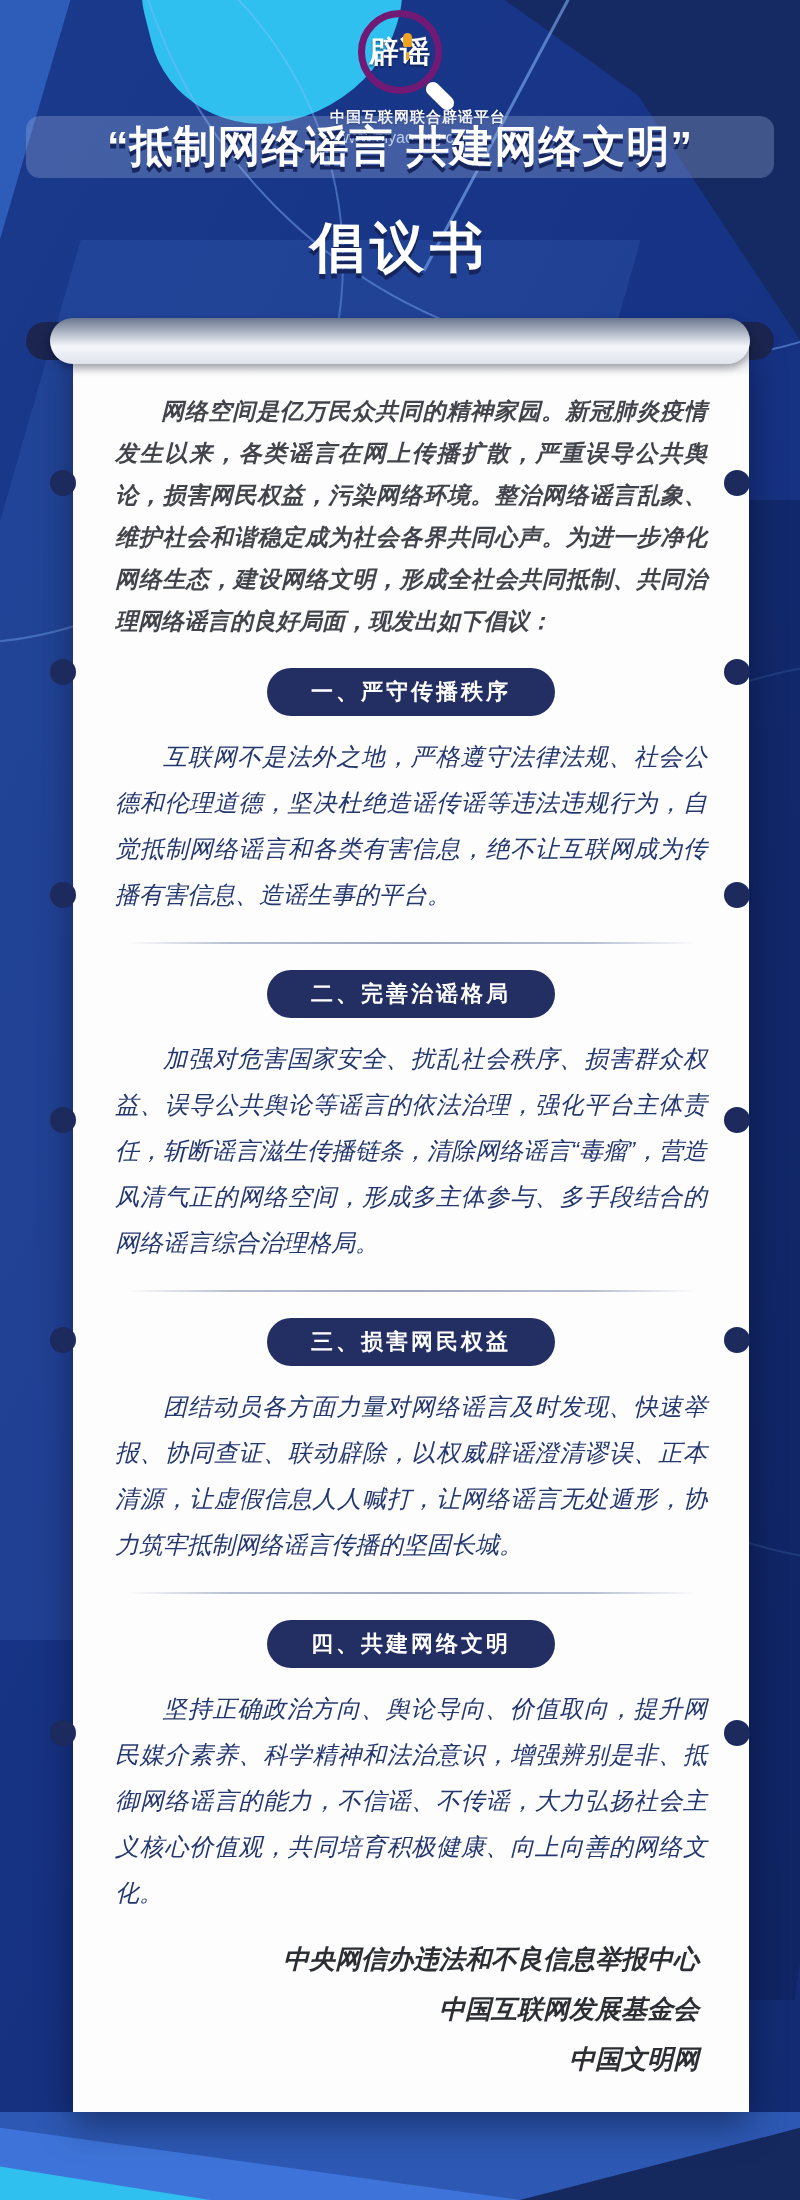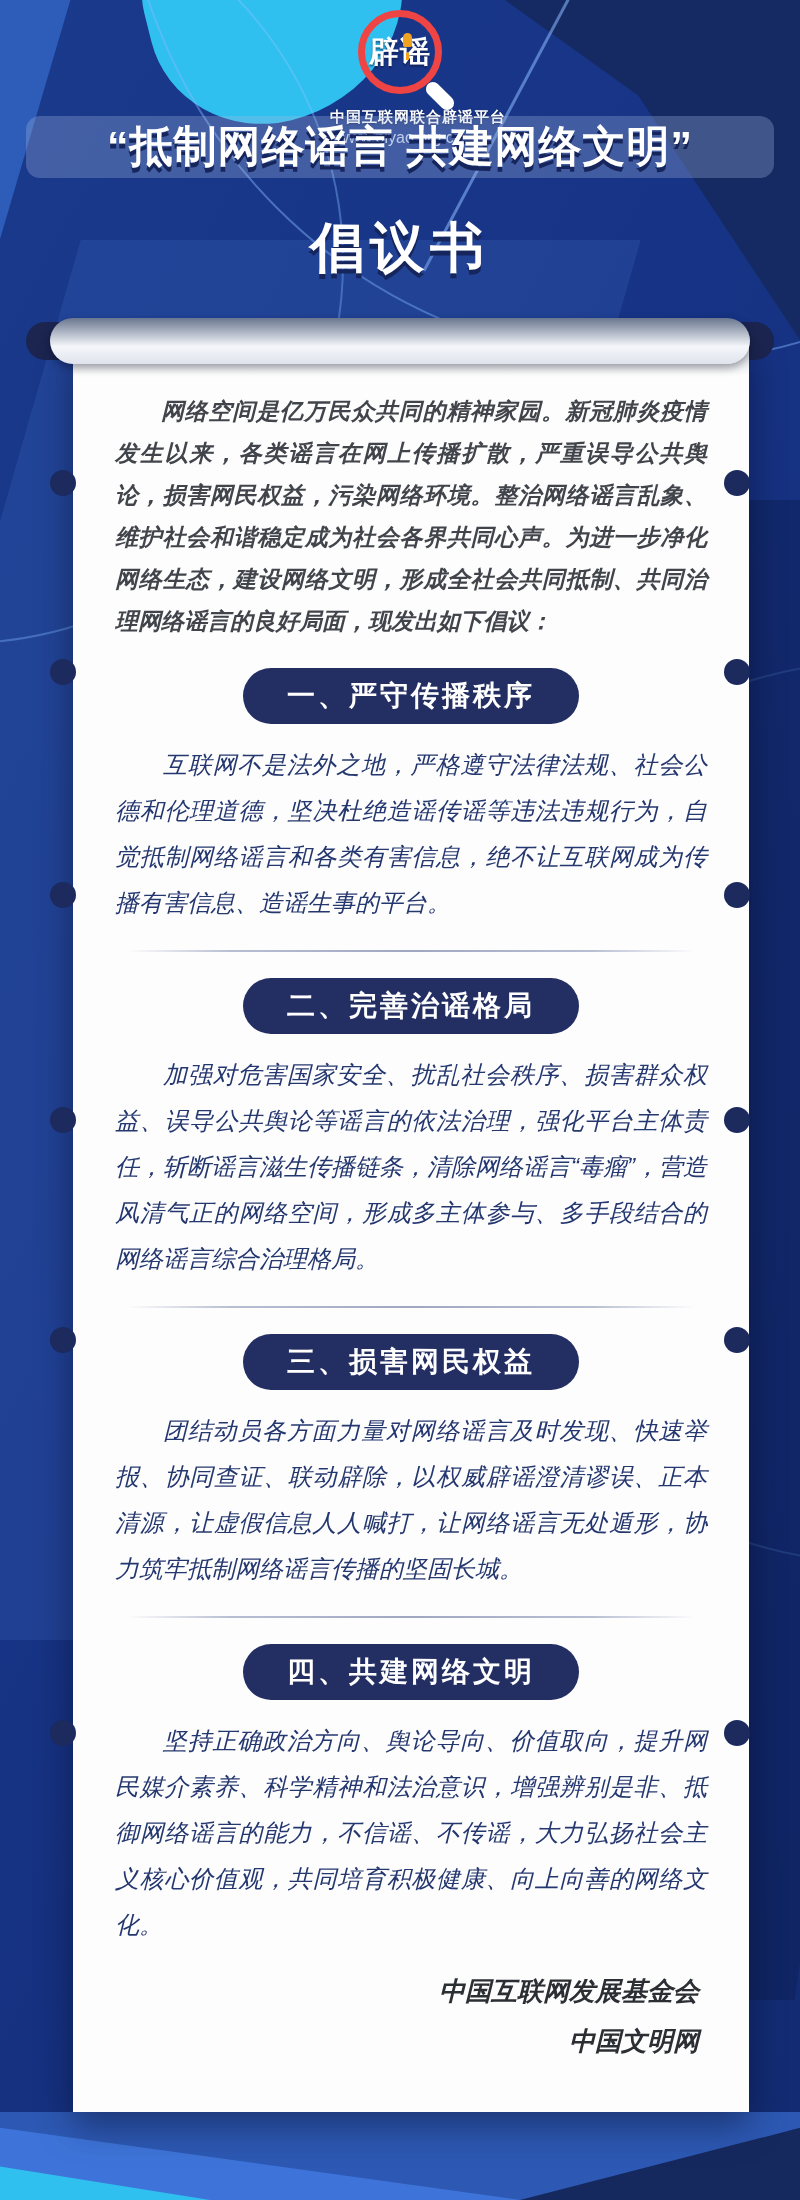--- a/index.html
+++ b/index.html
@@ -31,21 +31,21 @@
   .bottom-band{left:0;top:2112px;width:800px;height:88px;background:#2d59b4;}
   .bottom-tri{left:0;top:2112px;width:520px;height:88px;background:#3e74d9;
     clip-path:polygon(0 18%,100% 100%,0 100%);}
   .bottom-cyan{left:0;top:2112px;width:210px;height:88px;background:#2fc0ef;
     clip-path:polygon(0 62%,100% 100%,0 100%);}
   .bottom-dark{left:400px;top:2112px;width:400px;height:88px;background:#16295f;
     clip-path:polygon(30% 100%,100% 18%,100% 100%);}
 
   
   .logo{position:absolute;left:0;top:10px;width:800px;text-align:center;z-index:3;}
-  .lens{position:relative;width:84px;height:84px;margin:0 auto;border:7px solid #ef4444;
+  .lens{position:relative;width:84px;height:84px;margin:0 auto;border:7px solid #701a75;
     border-radius:50%;box-sizing:border-box;display:flex;align-items:center;justify-content:center;}
   .lens-text{color:#fff;font-weight:bold;font-size:30px;letter-spacing:1px;
     text-shadow:0 2px 2px rgba(10,20,60,.6);}
   .mic{position:absolute;left:38px;top:16px;width:9px;height:14px;background:#f0a321;
     border-radius:5px 5px 2px 2px;box-shadow:0 16px 0 -3px #f0a321;}
   .handle{position:absolute;right:-22px;bottom:-16px;width:34px;height:14px;background:#fff;
     border-radius:7px;transform:rotate(45deg);}
   .platform-name{margin-top:14px;color:#fff;font-weight:bold;font-size:15px;letter-spacing:1px;
     text-shadow:0 1px 2px rgba(0,0,30,.5);padding-left:36px;}
   .platform-url{color:#c9d5ee;font-size:16px;margin-top:2px;}
@@ -69,21 +69,21 @@
     padding:34px 42px 0;}
   .paper::before{content:"";position:absolute;left:0;top:0;right:0;height:34px;
     background:linear-gradient(rgba(150,158,175,.45),rgba(255,255,255,0));}
   .notch{position:absolute;width:26px;height:26px;border-radius:50%;background:#1c2a5e;z-index:7;}
   .notch.l{left:50px;} .notch.r{right:50px;}
 
   
   .intro{color:#41454b;font-size:23px;line-height:42px;font-weight:bold;font-style:italic;
     text-align:justify;text-indent:2em;margin:14px 0 6px;}
   .pill{width:fit-content;margin:26px auto 18px;padding:9px 44px;border-radius:32px;
-    background:#232e63;color:#fff;font-size:28px;font-weight:bold;letter-spacing:3px;}
+    background:#232e63;color:#fff;font-size:22px;font-weight:bold;letter-spacing:3px;}
   .sec-body{color:#24376f;font-size:24px;line-height:46px;font-weight:normal;font-style:italic;
     text-align:justify;text-indent:2em;margin:0;}
   .divider{height:2px;margin:24px auto 6px;width:96%;
     background:linear-gradient(90deg,rgba(200,205,220,0),#b9bfd2 18%,#9fa7c2 50%,#b9bfd2 82%,rgba(200,205,220,0));}
   .signatures{margin-top:18px;text-align:right;padding-right:8px;color:#2b2e33;
     font-size:26px;font-weight:bold;font-style:italic;line-height:50px;}
 </style>
 </head>
 <body>
 
@@ -147,18 +147,19 @@
   <div class="divider"></div>
 
   <div class="pill">三、损害网民权益</div>
   <p class="sec-body">团结动员各方面力量对网络谣言及时发现、快速举报、协同查证、联动辟除，以权威辟谣澄清谬误、正本清源，让虚假信息人人喊打，让网络谣言无处遁形，协力筑牢抵制网络谣言传播的坚固长城。</p>
   <div class="divider"></div>
 
   <div class="pill">四、共建网络文明</div>
   <p class="sec-body">坚持正确政治方向、舆论导向、价值取向，提升网民媒介素养、科学精神和法治意识，增强辨别是非、抵御网络谣言的能力，不信谣、不传谣，大力弘扬社会主义核心价值观，共同培育积极健康、向上向善的网络文化。</p>
 
   <div class="signatures">
+    <div>中央网信办违法和不良信息举报中心</div>
     <div>中国互联网发展基金会</div>
     <div>中国文明网</div>
 
   </div>
 
 </div>
 
 </body></html>

